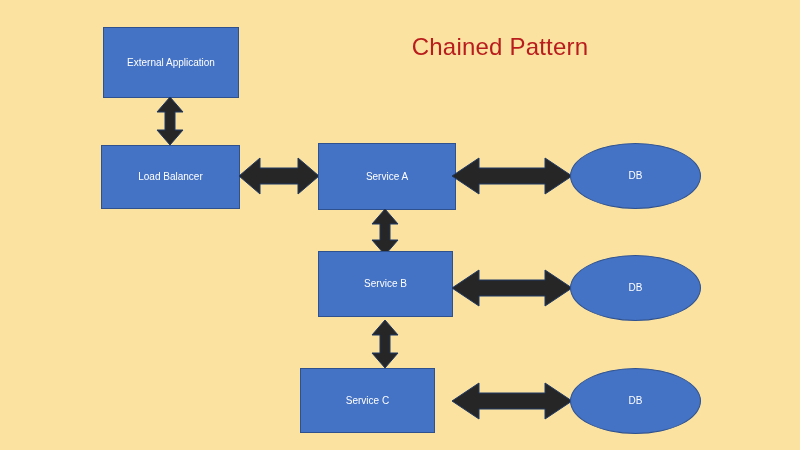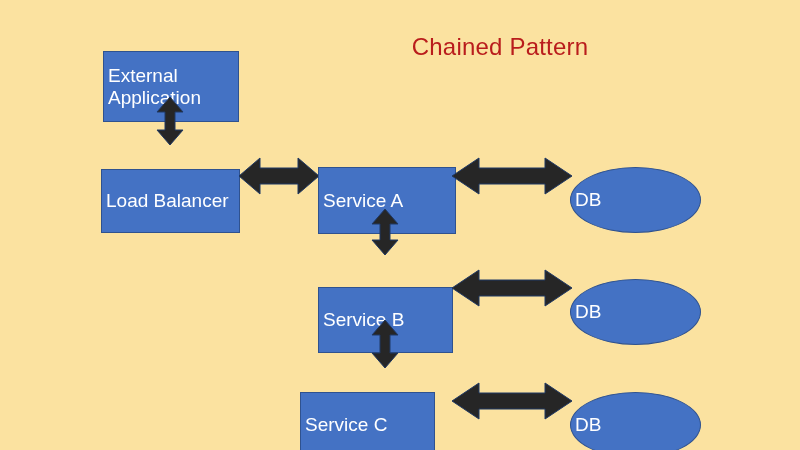--- a/index.html
+++ b/index.html
@@ -20,39 +20,38 @@
   }
   .node {
     position: absolute;
     background: #4472C4;
     border: 1px solid #2F528F;
     box-sizing: border-box;
     color: #FFFFFF;
     display: flex;
     align-items: center;
     justify-content: center;
-    text-align: left;
+    text-align: center;
     line-height: 1.15;
-    font-size: 19px;
-    margin-top: 24px;
+    font-size: 10px;
   }
   .node.ellipse {
     border-radius: 50%;
   }
   .node-label {
     display: block;
     width: 100%;
     padding: 0 4px;
     box-sizing: border-box;
   }
   
   #node-external-application { left: 103px; top: 27px;  width: 136px; height: 71px; }
   #node-load-balancer        { left: 101px; top: 145px; width: 139px; height: 64px; }
   #node-service-a            { left: 318px; top: 143px; width: 138px; height: 67px; }
-  #node-service-b            { left: 318px; top: 263px; width: 135px; height: 66px; }
+  #node-service-b            { left: 318px; top: 251px; width: 135px; height: 66px; }
   #node-service-c            { left: 300px; top: 368px; width: 135px; height: 65px; }
   #node-db-a                 { left: 570px; top: 143px; width: 131px; height: 66px; }
   #node-db-b                 { left: 570px; top: 255px; width: 131px; height: 66px; }
   #node-db-c                 { left: 570px; top: 368px; width: 131px; height: 66px; }
 
   
   #diagram-title {
     position: absolute;
     left: 330px;
     top: 33px;

